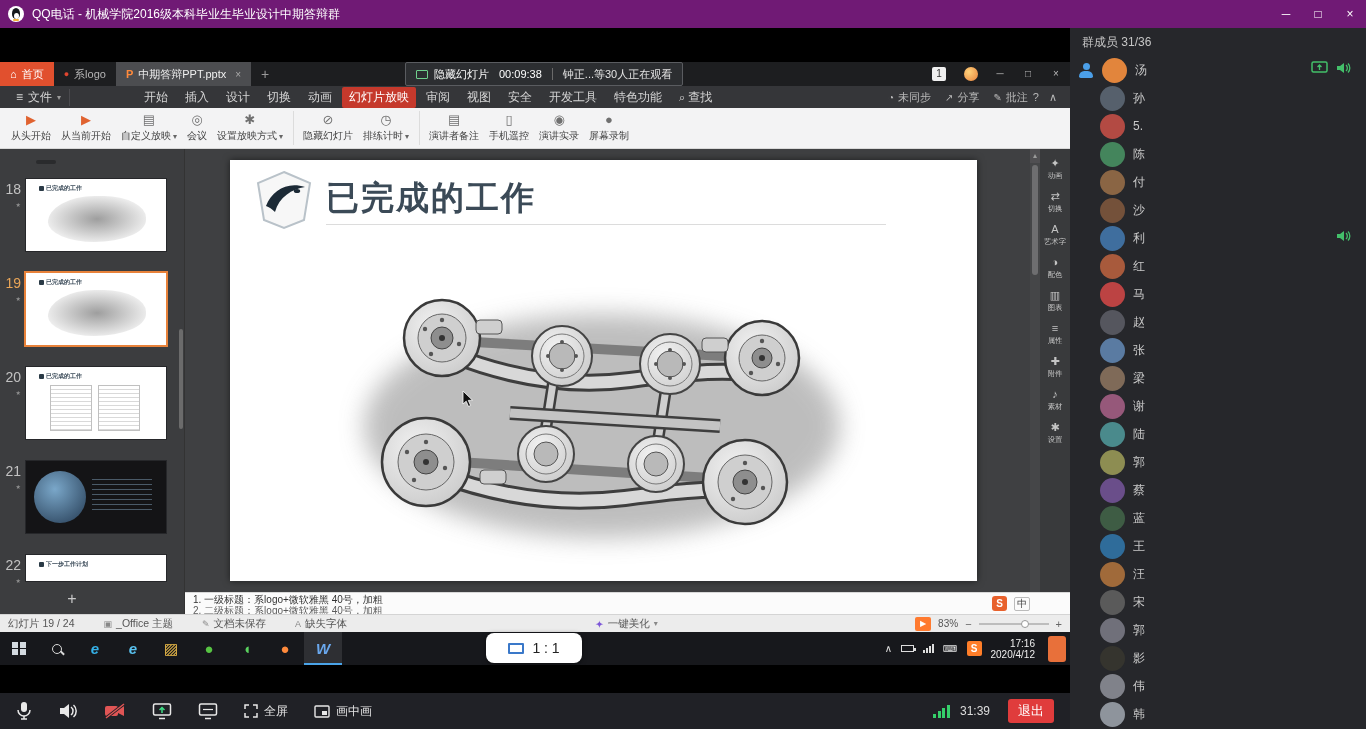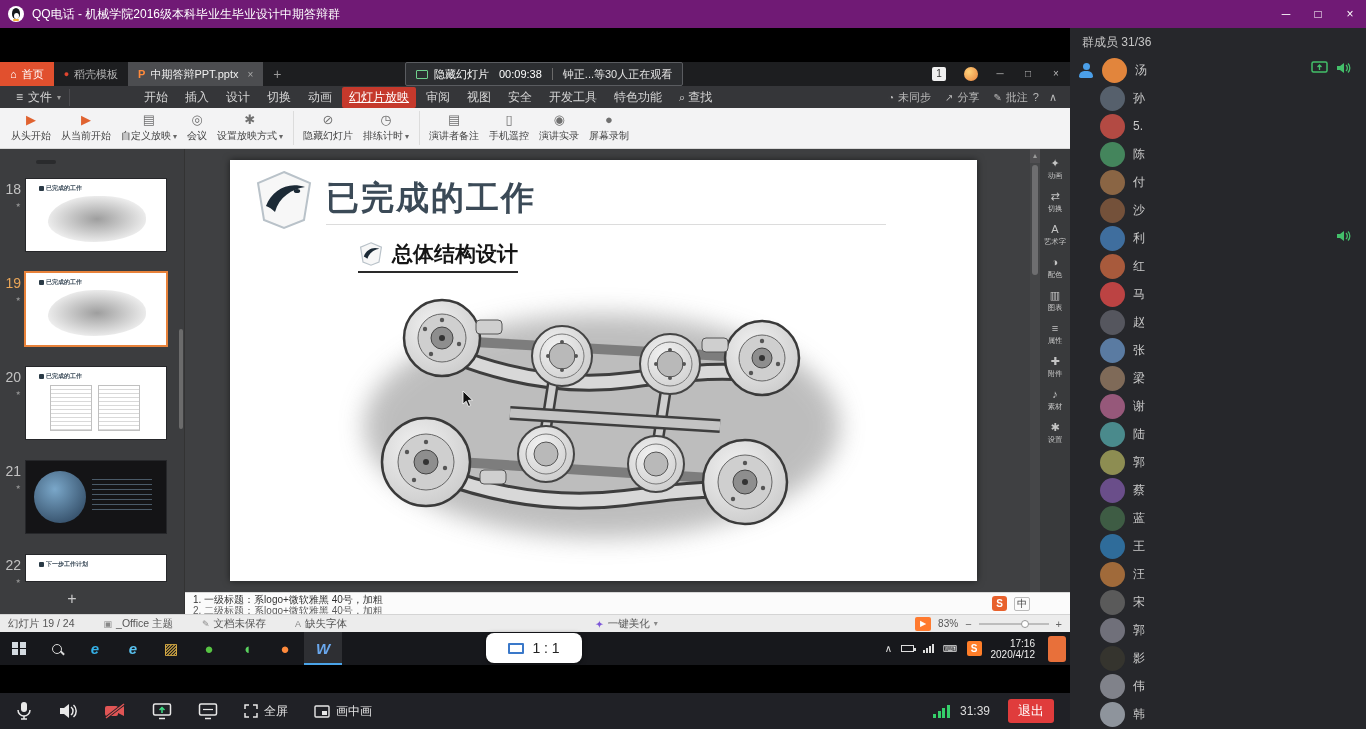--- a/index.html
+++ b/index.html
@@ -40,21 +40,21 @@
 .wps-avatar{width:14px;height:14px;border-radius:50%;background:radial-gradient(circle at 35% 35%,#ffd27a,#e8813c);margin:0 8px;}
 .wbtn{width:28px;text-align:center;color:#b9b9b9;font-size:10px;line-height:24px;}
 
 .menubar{position:absolute;top:24px;left:0;right:0;height:22px;background:#353639;display:flex;align-items:center;color:#d6d6d6;font-size:12px;padding:0 8px;white-space:nowrap;}
 .file-menu{display:flex;align-items:center;gap:5px;padding:0 8px;border-right:1px solid #4a4a4e;}
 .fm-caret{font-size:8px;color:#9a9a9a;}
 .quick{display:flex;gap:10px;padding:0 10px;border-right:1px solid #4a4a4e;}
 .q-ic{font-size:11px;color:#c0c0c0;}
 .menus{display:flex;gap:3px;margin-left:6px;}
 .menu-item{padding:2px 7px;border-radius:2px;display:flex;gap:3px;align-items:center;}
-.menu-item.highlight{background:#c5392c;color:#fff;text-decoration:underline;}
+.menu-item.highlight{background:#c5392c;color:#fff;}
 .mi-ic{font-size:11px;}
 .mi-ic:empty{display:none;}
 .mb-right{margin-left:auto;display:flex;gap:14px;align-items:center;color:#b9b9b9;}
 .mr-item{display:flex;gap:4px;align-items:center;font-size:11px;}
 .mr-ic{font-size:10px;}
 .mb-glyph{color:#b9b9b9;font-size:11px;padding:0 5px;}
 
 .ribbon{position:absolute;top:46px;left:0;right:0;height:41px;background:#f3f3f4;border-bottom:1px solid #d9d9d9;display:flex;align-items:center;padding:0 6px;}
 .rb{display:flex;flex-direction:column;align-items:center;justify-content:center;padding:2px 5px;gap:2px;}
 .rb-ic{font-size:13px;color:#707070;line-height:14px;}
@@ -211,21 +211,21 @@
     <div class="tabbar">
       <div class="tabs">
 
       <div class="tab kind-home">
           <span class="tab-ic">⌂</span>
           <span>首页</span>
 
         </div>
           <div class="tab kind-docer">
           <span class="tab-ic">●</span>
-          <span>稻壳模板</span>
+          <span>系logo</span>
 
         </div>
           <div class="tab active kind-doc">
           <span class="tab-ic">P</span>
           <span>中期答辩PPT.pptx</span>
           <span class="tab-close">×</span>
         </div>
         </div>
       <span class="newtab">+</span>
       <span class="tb-right">
@@ -459,27 +459,20 @@
 
     <div class="slidearea">
       <div class="slide">
         <svg class="logo-big" viewBox="0 0 64 60">
           <path d="M32 2 L58 13 L52 50 L32 58 L12 50 L6 13 Z" fill="#f7f7f7" stroke="#b9c2c9" stroke-width="2"></path>
           <path d="M14 36 C 20 20, 36 11, 53 17 C 40 19, 27 27, 23 42 C 20 39, 17 37, 14 36 Z" fill="#1c2a36"></path>
           <ellipse cx="45" cy="21" rx="3.2" ry="2" fill="#1c2a36"></ellipse>
         </svg>
         <div class="s-title">已完成的工作</div>
         <div class="s-rule"></div>
-        <div class="s-sub">
-          <svg class="logo-sm" viewBox="0 0 64 60">
-            <path d="M32 2 L58 13 L52 50 L32 58 L12 50 L6 13 Z" fill="#f7f7f7" stroke="#b9c2c9" stroke-width="3"></path>
-            <path d="M14 36 C 20 20, 36 11, 53 17 C 40 19, 27 27, 23 42 C 20 39, 17 37, 14 36 Z" fill="#1c2a36"></path>
-          </svg>
-          <span>总体结构设计</span>
-        </div>
         <div class="cad">
           <svg viewBox="0 0 545 312" width="545" height="312">
             <defs>
               <filter id="blur1" x="-30%" y="-30%" width="160%" height="160%">
                   <feGaussianBlur stdDeviation="12"></feGaussianBlur>
                 </filter>
               <radialGradient id="wg" cx="40%" cy="35%" r="75%">
                   <stop offset="0" stop-color="#f2f2f2"></stop>
                   <stop offset="1" stop-color="#c9c9c9"></stop>
                 </radialGradient>

